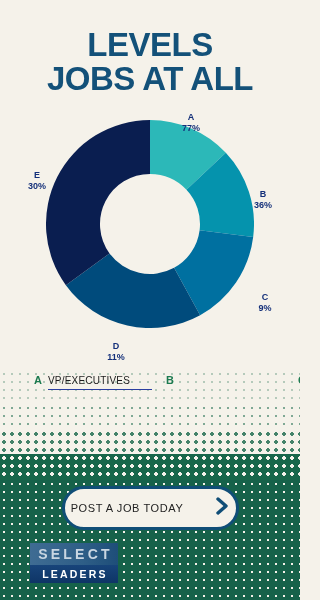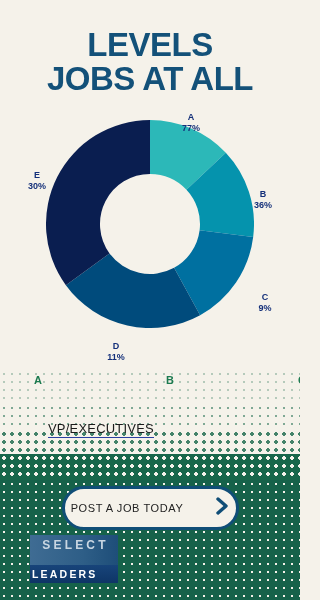--- a/index.html
+++ b/index.html
@@ -94,28 +94,27 @@
   .leg-key {
     color:#1C7A4F;
     font-weight:bold;
     font-size:11px;
     width:14px;
     flex:none;
     line-height:13px;
   }
   .leg-lab {
     color:#1B1B1B;
-    font-size:13px;
+    font-size:10px;
     letter-spacing:.2px;
     line-height:13px;
     border-bottom:1.2px solid #2B3FA0;
     padding-bottom:2px;
     flex:1 1 auto;
     white-space:nowrap;
-    margin-top:48px;
   }
 
   
   .cta {
     position:absolute;
     top:486px; left:62px;
     width:177px; height:44px;
     background:#F5F2EA;
     border:3px solid #104E77;
     border-radius:22px;
@@ -134,32 +133,33 @@
 
   
   .logo {
     position:absolute;
     left:30px; bottom:17px;
     width:88px;
   }
   .logo-top {
     background:linear-gradient(90deg,#3F6C93 0%, #2E5E87 60%, #1E4E79 100%);
     color:#C9D6E2;
-    font-size:12px;
+    font-size:14px;
     font-weight:bold;
     letter-spacing:3.2px;
     text-align:center;
-    padding:3px 0 13px 3px;
+    padding:3px 0 3px 3px;
   }
   .logo-bot {
     background:linear-gradient(180deg,#17447A 0%, #0E3566 100%);
     color:#FFFFFF;
     font-size:10.5px;
     font-weight:bold;
     letter-spacing:2.2px;
+    text-align:center;
     padding:3px 0 3px 2px;
   }
 </style>
 </head>
 <body>
 
 <div class="halftone">
   <div class="dotband b1"></div>
   <div class="dotband b2"></div>
   <div class="dotband b3"></div>

